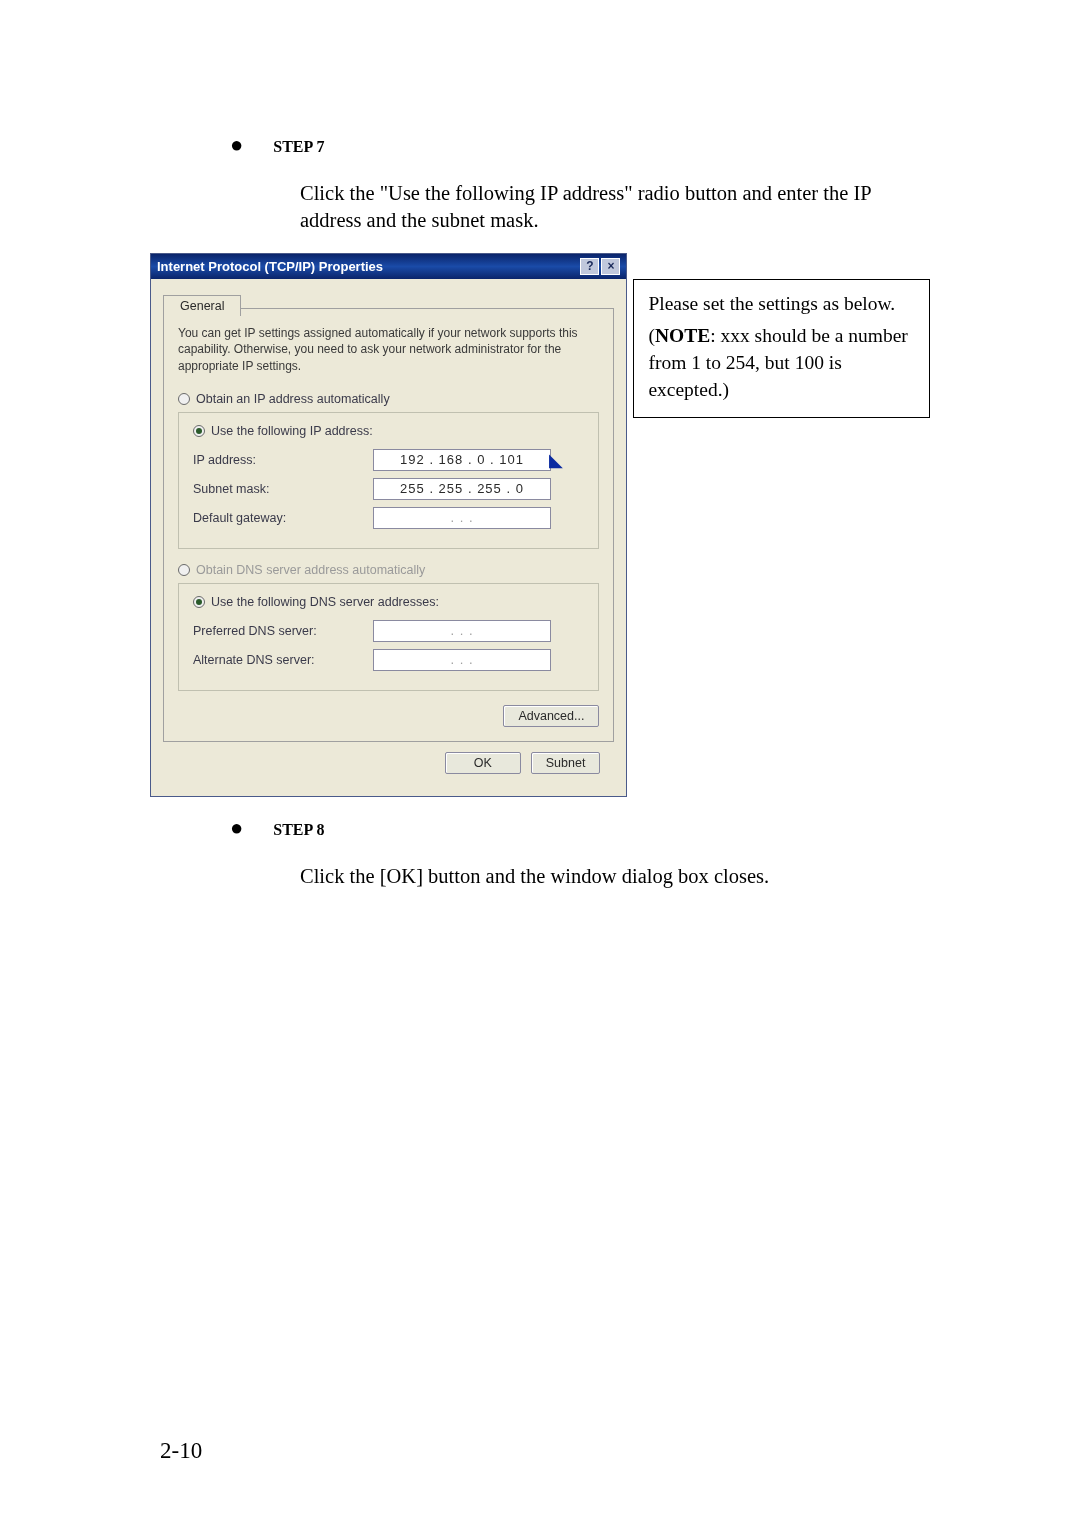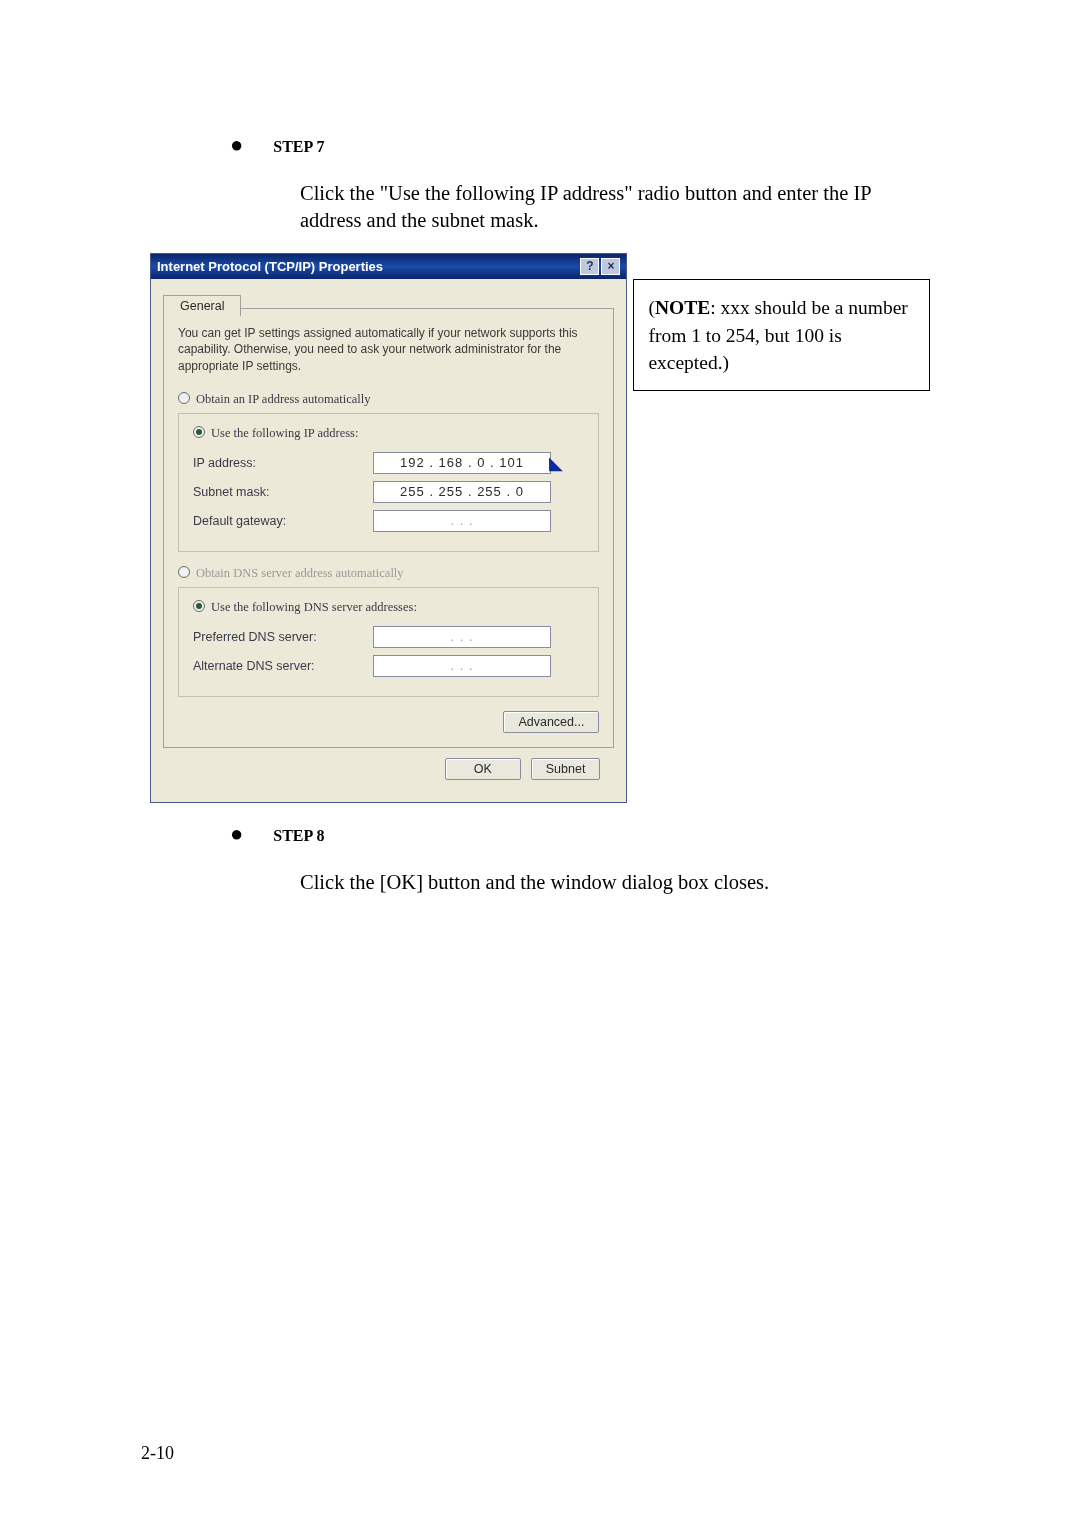--- a/index.html
+++ b/index.html
@@ -92,24 +92,24 @@
       padding: 16px 14px 14px 14px;
     }
     .desc {
       font-size: 12px;
       color: #3a3a3a;
       margin-bottom: 18px;
       line-height: 1.35;
     }
     .radio-row {
       display: flex;
+      align-items: center;
       gap: 6px;
       margin-bottom: 6px;
       color: #3a3a4a;
-      font-family: Liberation Serif, serif;
     }
     .radio {
       width: 12px; height: 12px;
       border: 1px solid #6a6a6a;
       border-radius: 50%;
       background: #f0f0f0;
       display: inline-flex;
       align-items: center;
       justify-content: center;
     }
@@ -191,23 +191,23 @@
       font-size: 19.5px;
       line-height: 1.4;
       width: 316px;
       align-self: flex-start;
       margin-top: 26px;
     }
     .side-note p { margin-bottom: 4px; }
     .page-num {
       position: absolute;
       bottom: 64px;
-      left: 141px;
+      left: 160px;
       font-family: "Times New Roman", serif;
-      font-size: 18px;
+      font-size: 23px;
     }
   </style>
 </head>
 <body>
 
 <div class="step-heading">
   <span class="bullet">●</span>
   <span class="step-title">STEP 7</span>
 </div>
 <div class="step-body">Click the "Use the following IP address" radio button and enter the IP address and the subnet mask.</div>
@@ -277,20 +277,21 @@
         </div>
       </div>
       <div class="bottom-buttons">
         <div class="btn-bottom" style="padding:3px 28px;">OK</div>
         <div class="btn-bottom">Subnet</div>
       </div>
     </div>
   </div>
 
   <div class="side-note">
+    <p>Please set the settings as below.</p>
     <p style="margin-top:4px;"><span>(</span><b>NOTE</b><span>: xxx should be a number from 1 to 254, but 100 is excepted.)</span></p>
   </div>
 </div>
 
 <div class="step-heading">
   <span class="bullet">●</span>
   <span class="step-title">STEP 8</span>
 </div>
 <div class="step-body">Click the [OK] button and the window dialog box closes.</div>
 

